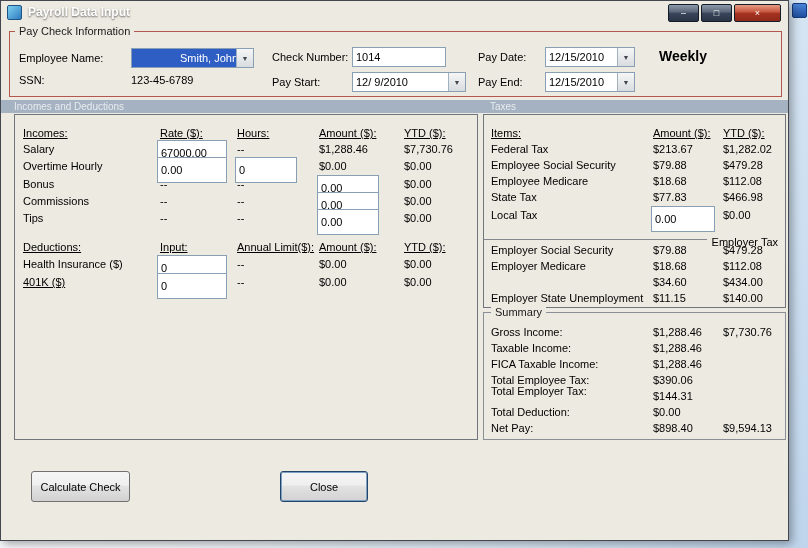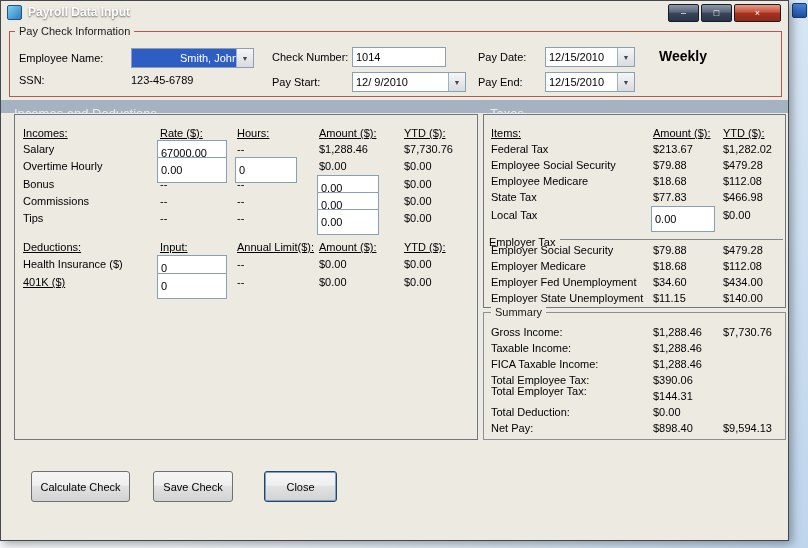--- a/index.html
+++ b/index.html
@@ -22,28 +22,28 @@
     background:linear-gradient(#8C99A9 0%,#5A6678 45%,#39455A 50%,#2A3548 100%);cursor:default;}
   .wbtn.close{width:45px;background:linear-gradient(#E89A84 0%,#C4543C 45%,#A83220 50%,#8E2A1A 100%);}
   .t{position:absolute;font-size:11px;color:#000;white-space:nowrap;line-height:13px;}
   .u{text-decoration:underline;}
   .tb{position:absolute;height:26px;border:1px solid #89A0B4;background:#fff;color:#000;
     font-family:"Liberation Sans",sans-serif;font-size:11px;padding:1px 3px;box-sizing:border-box;}
   .groupbox{position:absolute;border:1px solid #B4574E;}
   .groupbox.gray{border-color:#8A9098;}
   .legend{position:absolute;font-size:11px;background:#EDEAE2;padding:0 4px;white-space:nowrap;color:#1A1A1A;}
   .band{position:absolute;left:0;right:0;top:99px;height:13px;background:#A5B2C1;}
-  .band span{position:absolute;top:7px;font-size:13px;line-height:13px;color:#E7EBEF;white-space:nowrap;}
+  .band span{position:absolute;top:0;font-size:10px;line-height:13px;color:#E7EBEF;white-space:nowrap;}
   .panel{position:absolute;border:1px solid #70767E;}
   .combo{position:absolute;height:20px;background:#fff;border:1px solid #89A0B4;box-sizing:border-box;display:flex;}
   .combo .val{flex:1;font-size:11px;line-height:16px;padding:1px 0 1px 3px;overflow:hidden;white-space:nowrap;color:#000;}
   .combo.sel .val{background:#2E5EC4;color:#fff;padding-left:48px;}
   .combo .btn{width:16px;border-left:1px solid #9FB2C2;background:linear-gradient(#F6F6F6,#D8DCE0);
     display:flex;align-items:center;justify-content:center;font-size:7px;color:#40464E;}
-  .emp-divider{position:absolute;height:13px;text-align:left;}
+  .emp-divider{position:absolute;height:13px;text-align:right;}
   .emp-divider:before{content:"";position:absolute;left:0;right:0;top:7px;border-top:1px solid #84888E;}
   .emp-divider span{position:relative;font-size:11px;background:#EDEAE2;padding:0 5px;line-height:13px;}
   .pushbtn{position:absolute;font-family:"Liberation Sans",sans-serif;font-size:11px;color:#000;
     background:linear-gradient(#F5F5F5 0%,#EFEFEF 45%,#E2E2E2 50%,#D2D2D2 100%);
     border:1px solid #707070;border-radius:3px;cursor:default;}
   .pushbtn.focused{border:1px solid #23446A;box-shadow:0 0 0 1px #7EA0C4 inset;}
   .weekly{position:absolute;font-size:14px;font-weight:bold;color:#000;white-space:nowrap;}
 </style>
 </head>
 <body>
@@ -196,21 +196,20 @@
     </div>
 
     <span class="t" style="left:490px;top:243px">Employer Social Security</span>
     <span class="t" style="left:652px;top:243px">$79.88</span>
     <span class="t" style="left:722px;top:243px">$479.28</span>
 
     <span class="t" style="left:490px;top:259px">Employer Medicare</span>
     <span class="t" style="left:652px;top:259px">$18.68</span>
     <span class="t" style="left:722px;top:259px">$112.08</span>
 
-    <span class="t" style="left:490px;top:275px">Employer Fed Unemployment</span>
     <span class="t" style="left:652px;top:275px">$34.60</span>
     <span class="t" style="left:722px;top:275px">$434.00</span>
 
     <span class="t" style="left:490px;top:291px">Employer State Unemployment</span>
     <span class="t" style="left:652px;top:291px">$11.15</span>
     <span class="t" style="left:722px;top:291px">$140.00</span>
 
     <div class="groupbox gray" style="left:482px;top:311px;width:301px;height:126px"></div>
     <span class="legend" style="left:490px;top:305px">Summary</span>
 
@@ -231,17 +230,16 @@
     <span class="t" style="left:652px;top:389px">$144.31</span>
 
     <span class="t" style="left:490px;top:405px">Total Deduction:</span>
     <span class="t" style="left:652px;top:405px">$0.00</span>
 
     <span class="t" style="left:490px;top:421px">Net Pay:</span>
     <span class="t" style="left:652px;top:421px">$898.40</span>
     <span class="t" style="left:722px;top:421px">$9,594.13</span>
 
     <button class="pushbtn" style="left:30px;top:470px;width:99px;height:31px">Calculate Check</button>
-    <button class="pushbtn" style="left:152px;top:470px;width:80px;height:31px">Save Check</button>
-    <button class="pushbtn focused" style="left:263px;top:470px;width:73px;height:31px">Close</button>
+    <button class="pushbtn focused" style="left:279px;top:470px;width:88px;height:31px">Close</button>
 
   </div>
 </div>
 
 </body></html>

